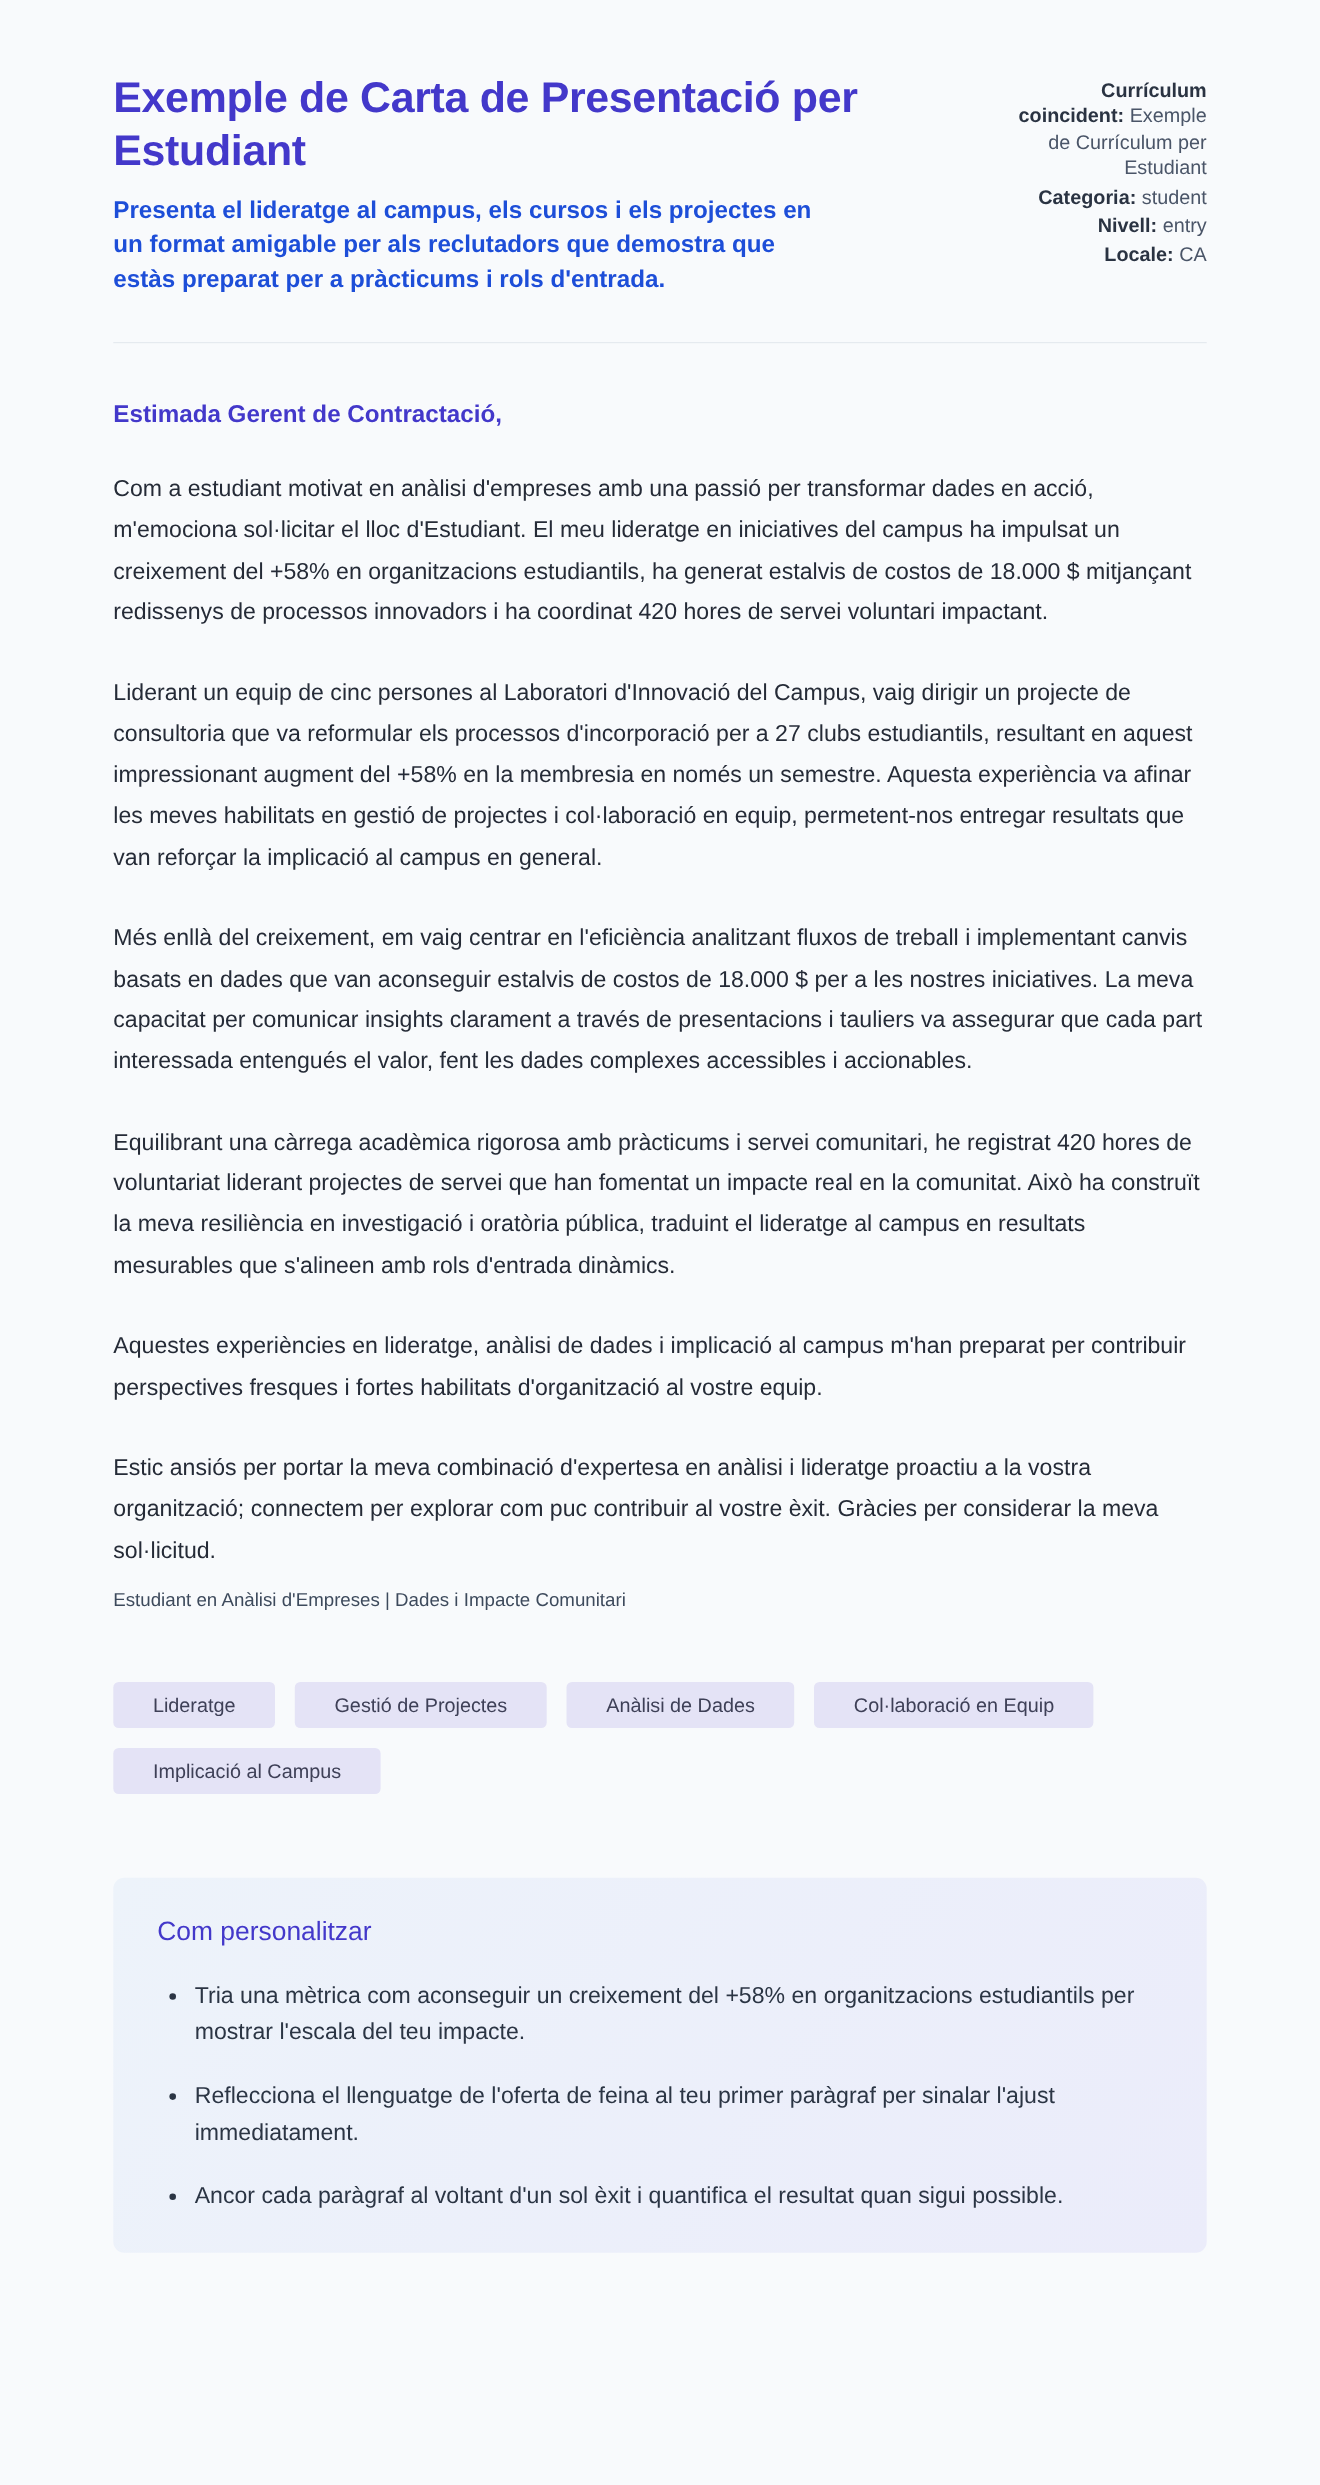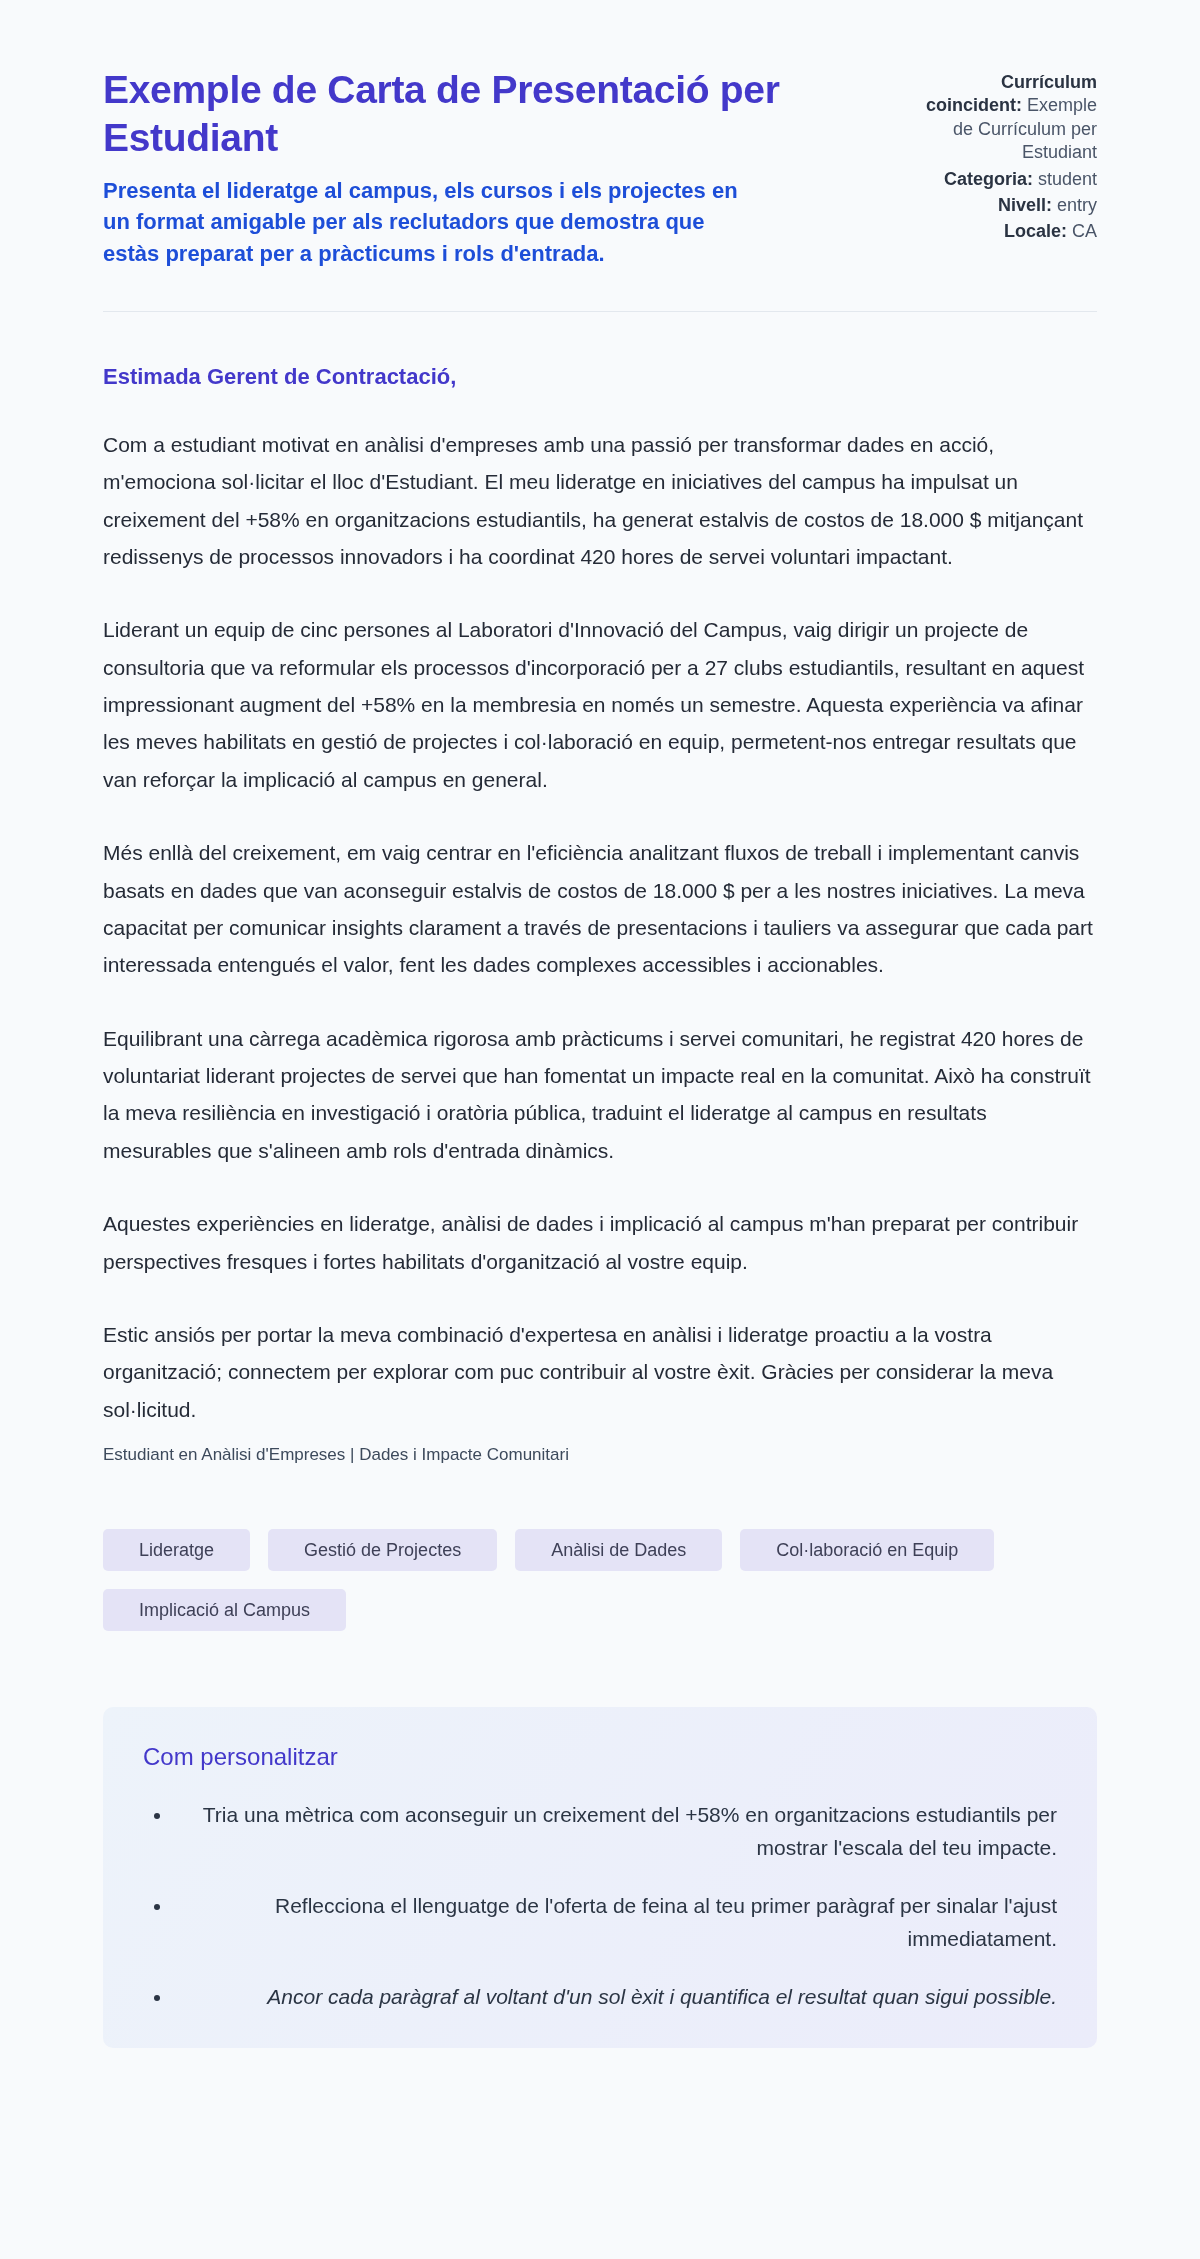--- a/index.html
+++ b/index.html
@@ -76,29 +76,29 @@
   }
 
   
   .tips {
     margin-top: 76px;
     border-radius: 10px;
     padding: 36px 40px 26px 40px;
     background: linear-gradient(125deg, var(--tips-bg-1, #edf3fa) 0%, var(--tips-bg-2, #ebecfa) 100%);
   }
   .tips-title { color: var(--accent, #4338ca); font-size: 24px; font-weight: 400; }
-  .tips-list { margin: 28px 0 0 30px; text-align: right; }
+  .tips-list { margin: 28px 0 0 30px; }
   .tips-list li {
     font-size: 21px;
     line-height: 1.55;
     color: #2b3544;
     margin-bottom: 26px;
     padding-left: 4px;
   }
-  .tips-list li:last-child { margin-bottom: 8px; font-style: italic; }
+  .tips-list li:last-child { margin-bottom: 8px; }
 </style>
 </head>
 <body>
 
 <div class="page">
 
   <header class="header">
     <div class="header-left">
       <h1 class="title">Exemple de Carta de Presentació per Estudiant</h1>
       <p class="subtitle">Presenta el lideratge al campus, els cursos i els projectes en un format amigable per als reclutadors que demostra que estàs preparat per a pràcticums i rols d'entrada.</p>

